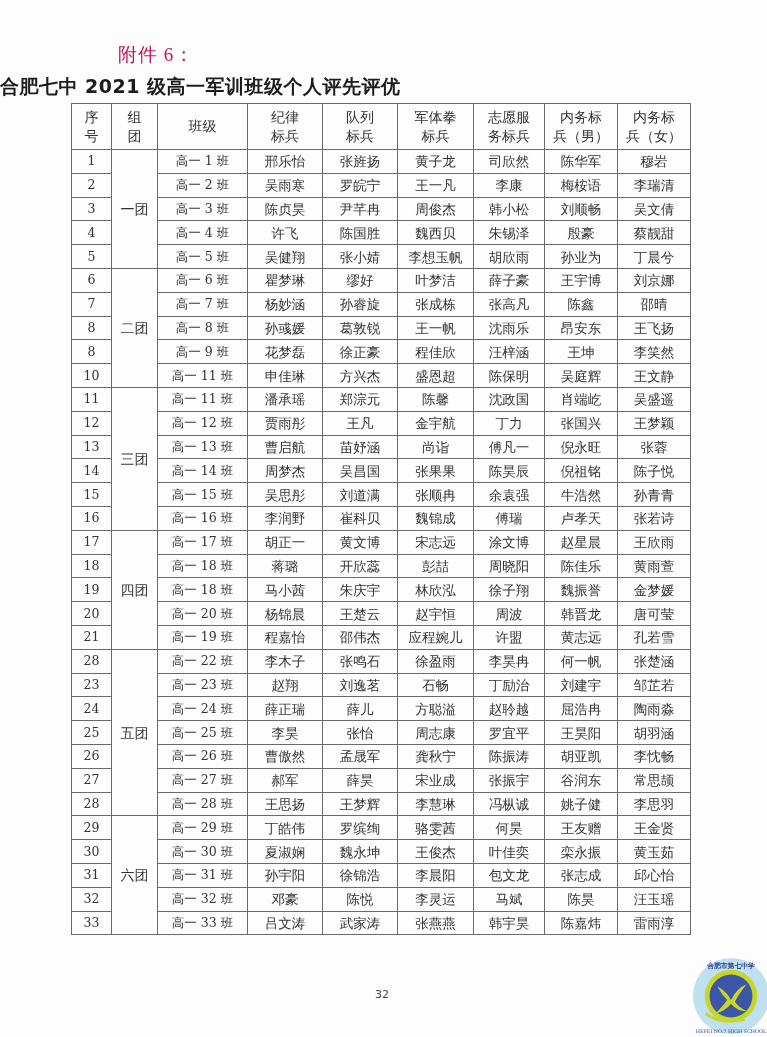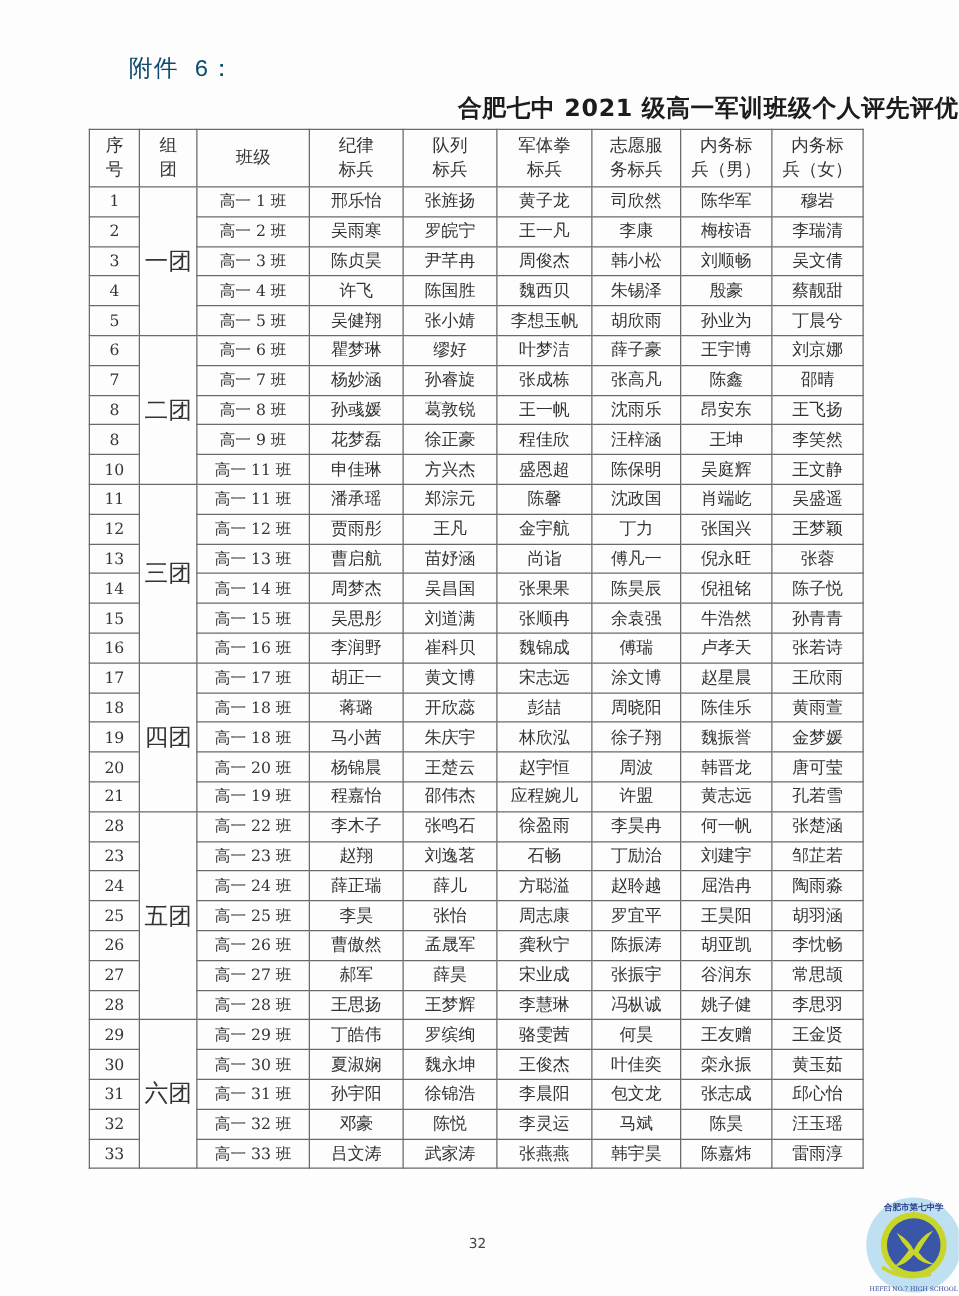--- a/index.html
+++ b/index.html
@@ -1,40 +1,40 @@
 <!DOCTYPE html>
 <html><head>
   <meta charset="utf-8">
   <style>
     html, body { margin: 0; padding: 0; }
     body {
       width: 767px; height: 1037px; background: #fdfdfd; position: relative; overflow: hidden;
       font-family: "DejaVu Serif", "Liberation Serif", serif; color: #2a2a2a;
     }
     .attach-label {
-      position: absolute; left: 103px; top: 42px; font-size: 19px; color: #0c4a6e;
-      font-family: Liberation Mono, monospace; letter-spacing: 1px;
+      position: absolute; left: 118px; top: 42px; font-size: 19px; color: #be185d;
+      font-family: Liberation Serif, serif; letter-spacing: 1px;
     }
     .doc-title {
-      position: absolute; left: 0; width: 767px; top: 74px; text-align: right;
+      position: absolute; left: 0; width: 767px; top: 74px; text-align: left;
       font-size: 19px; font-weight: bold; color: #1c1c1c;
       font-family: "DejaVu Sans", sans-serif; letter-spacing: 0.5px;
     }
     table.award-table {
       position: absolute; left: 71px; top: 103px; width: 619px;
       border-collapse: collapse; table-layout: fixed;
     }
     .award-table th, .award-table td {
       border: 1px solid #6a6a6a; text-align: center; padding: 0;
       font-weight: normal; color: #333;
     }
     .award-table th { height: 45px; font-size: 14px; line-height: 19px; }
     .award-table td { height: 22.8px; font-size: 13.5px; line-height: 18px; white-space: nowrap; }
     .award-table td.seq, .award-table td.cls { font-size: 12.5px; }
-    .award-table td.grp { font-size: 19px; }
+    .award-table td.grp { font-size: 14px; }
     .page-number {
       position: absolute; left: 375px; top: 988px; font-size: 11px; color: #444;
       font-family: "DejaVu Sans", sans-serif;
     }
     .school-logo { position: absolute; left: 692px; top: 955px; width: 78px; height: 82px; }
   </style>
 </head>
 <body>
 
 <div class="attach-label">附件 6：</div>

